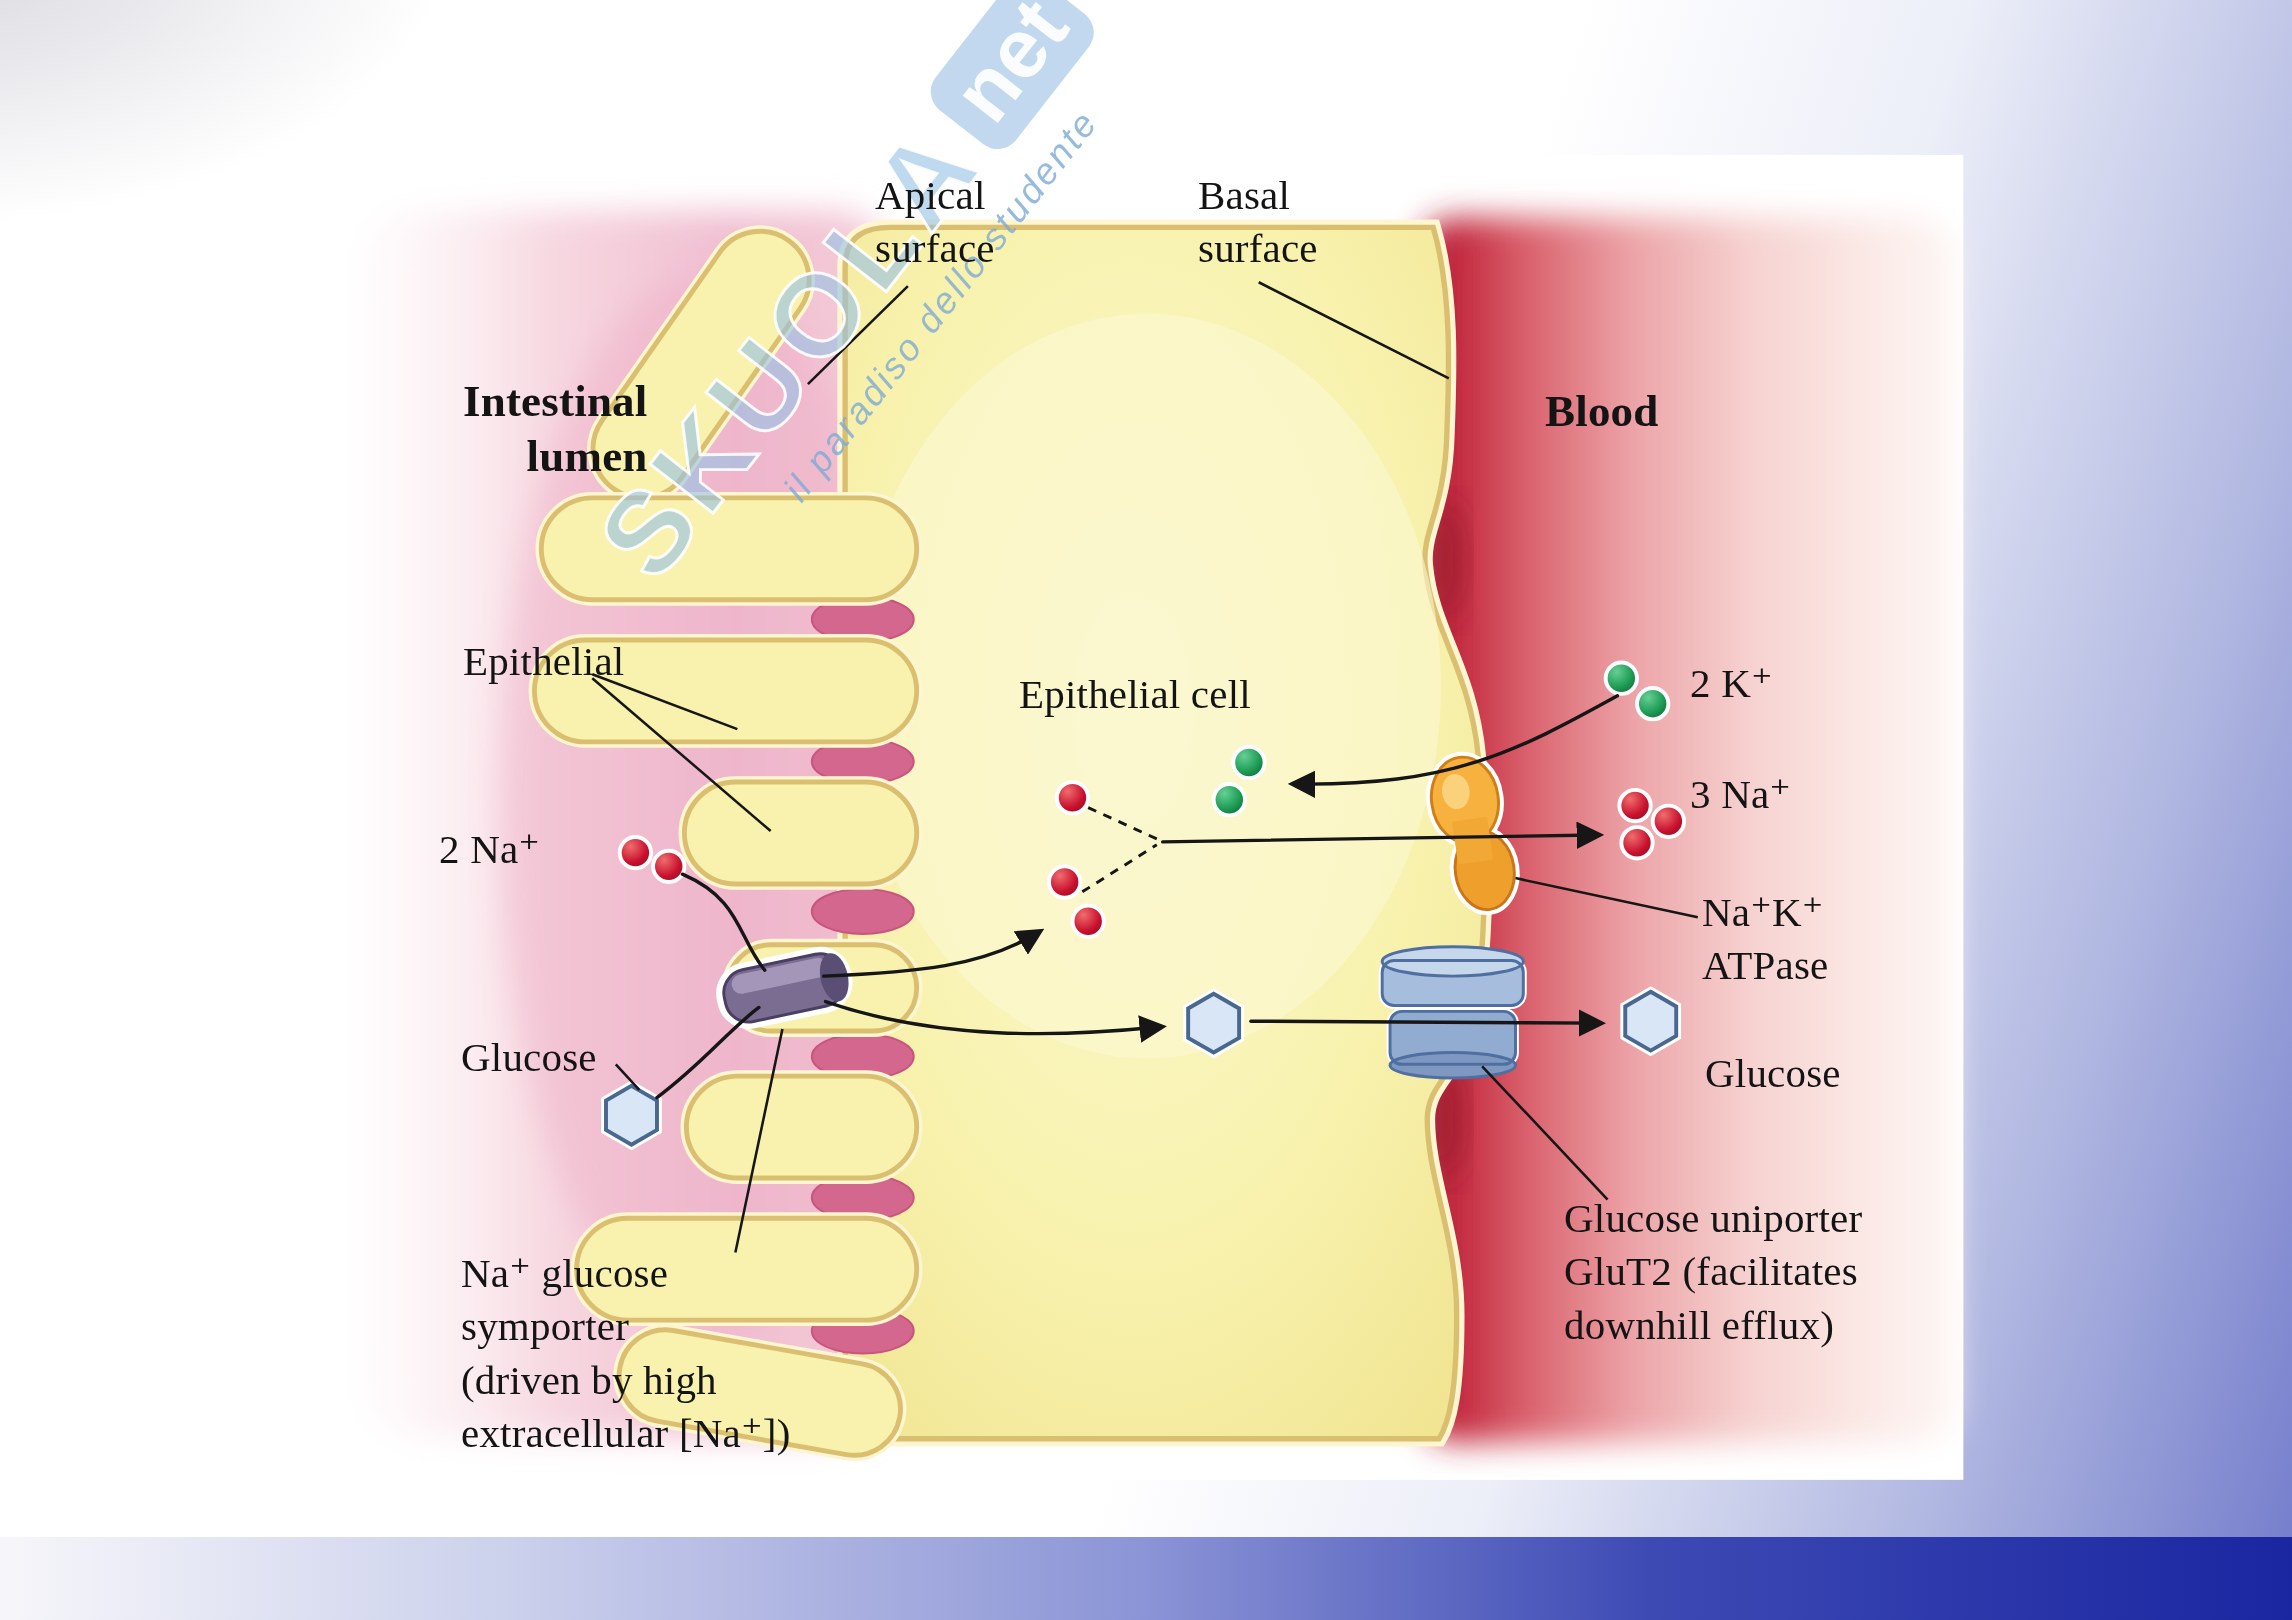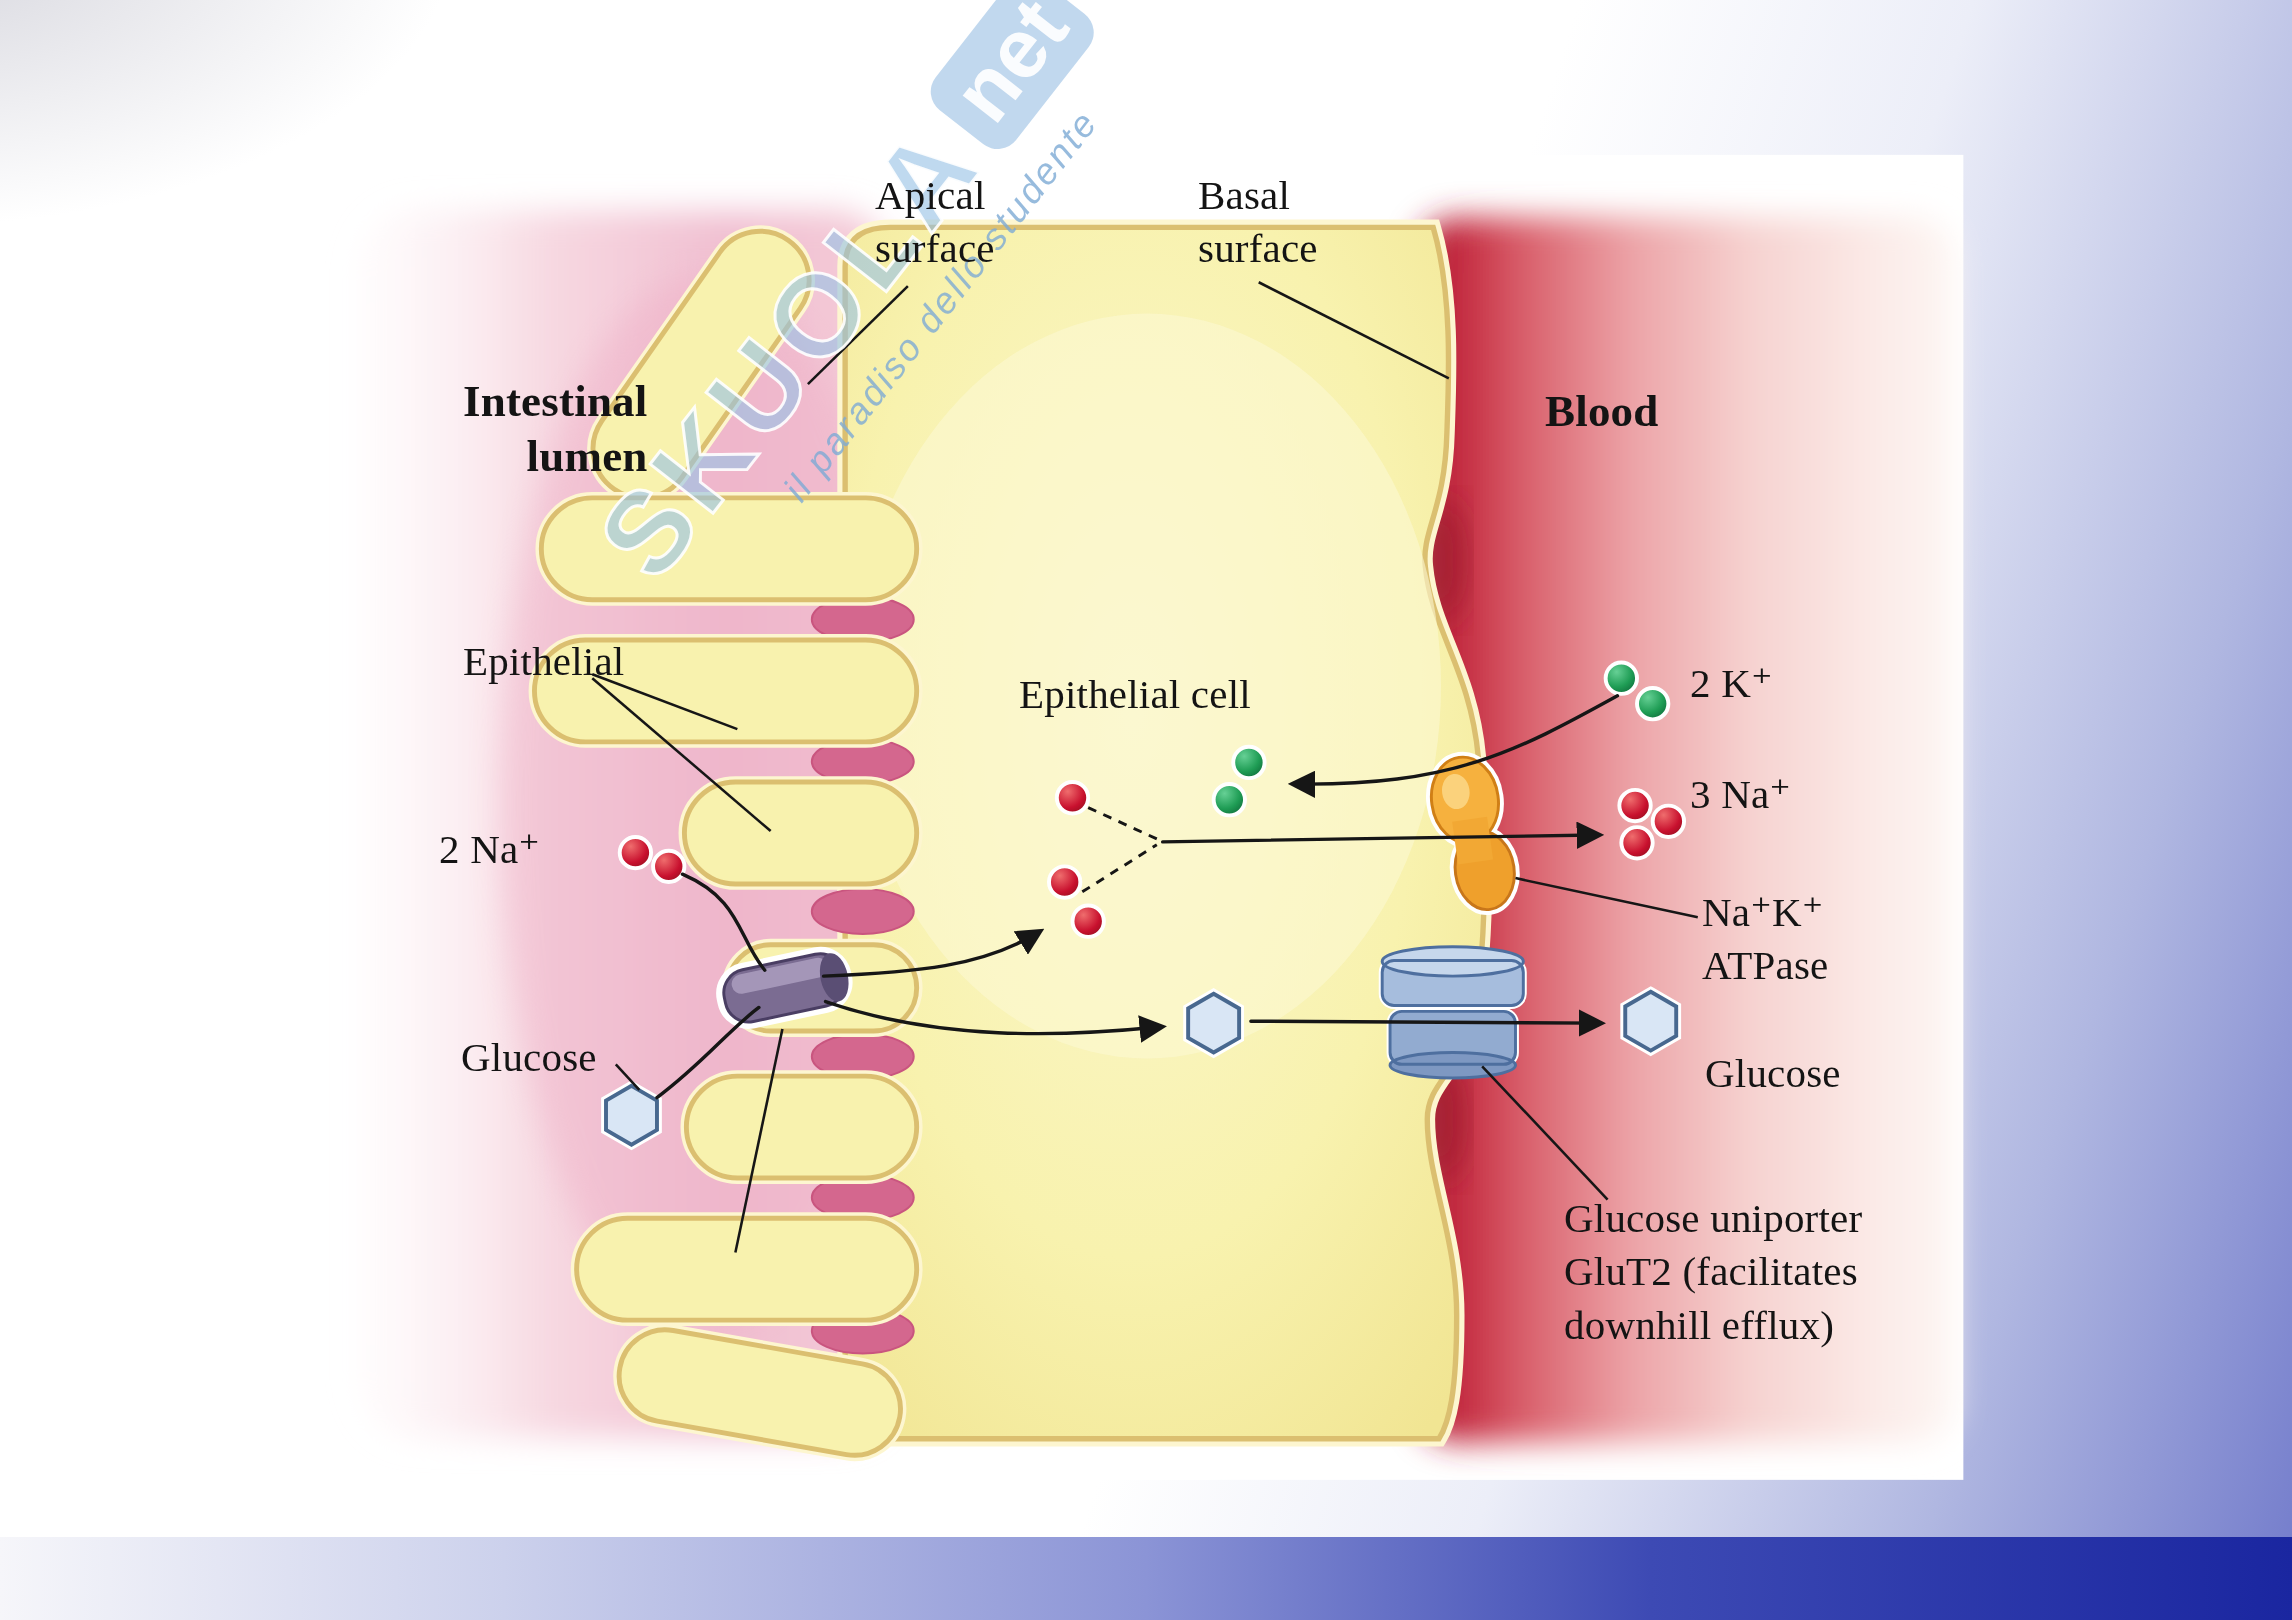--- a/index.html
+++ b/index.html
@@ -258,20 +258,24 @@
 surface</div>
   <div class="lbl" style="left:1198px; top:169px;">Basal
 surface</div>
   <div class="lbl lbl-bold" style="left:463px; top:374px;text-align:right;">Intestinal
 lumen</div>
   <div class="lbl lbl-bold" style="left:1545px; top:384px;">Blood</div>
   <div class="lbl" style="left:463px; top:635px;">Epithelial</div>
   <div class="lbl" style="left:1019px; top:668px;">Epithelial cell</div>
   <div class="lbl" style="left:439px; top:823px;">2 Na⁺</div>
   <div class="lbl" style="left:461px; top:1031px;">Glucose</div>
+  <div class="lbl" style="left:461px; top:1247px;">Na⁺ glucose
+symporter
+(driven by high
+extracellular [Na⁺])</div>
   <div class="lbl" style="left:1690px; top:657px;">2 K⁺</div>
   <div class="lbl" style="left:1690px; top:768px;">3 Na⁺</div>
   <div class="lbl" style="left:1702px; top:886px;">Na⁺K⁺
 ATPase</div>
   <div class="lbl" style="left:1705px; top:1047px;">Glucose</div>
   <div class="lbl" style="left:1564px; top:1192px;">Glucose uniporter
 GluT2 (facilitates
 downhill efflux)</div>
 
 </div>

